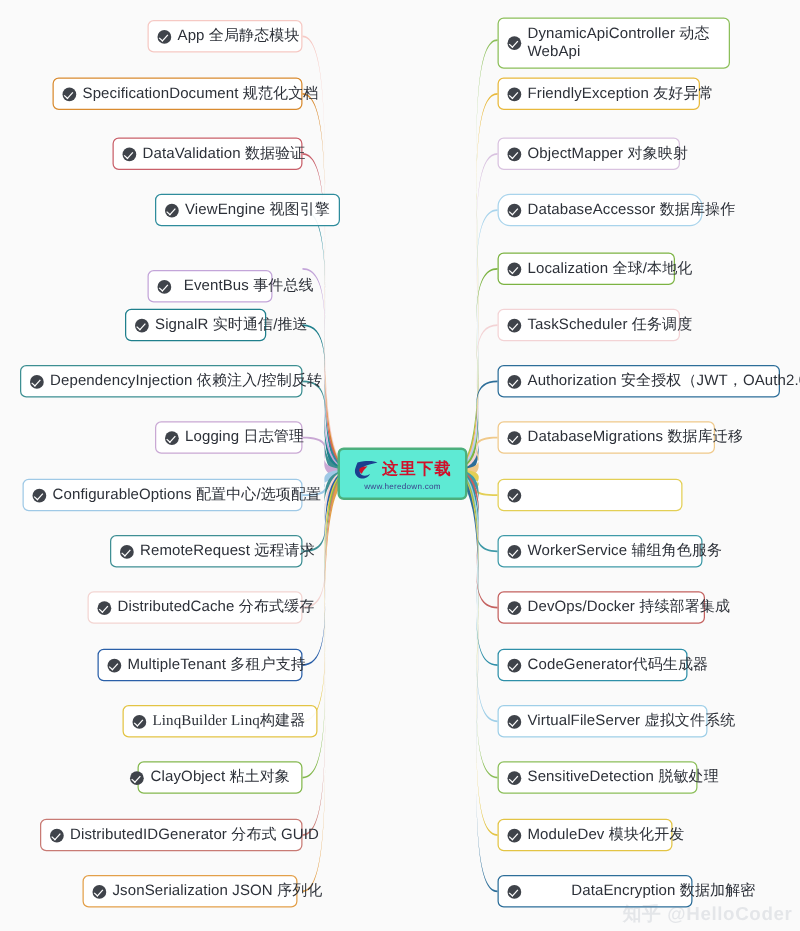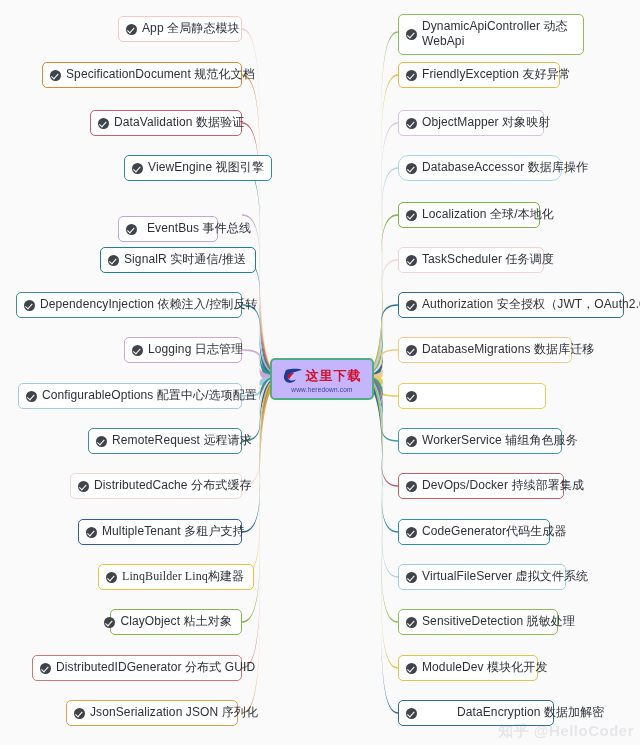--- a/index.html
+++ b/index.html
@@ -51,21 +51,21 @@
   }
 
   
   #center-node{
     position:absolute;
     left:270px;top:358px;
     width:104px;height:42px;
     box-sizing:border-box;
     border:2px solid #4caf7d;
     border-radius:5px;
-    background:#c4b5fd;
+    background:#5eead4;
     display:flex;
     flex-direction:column;
     align-items:center;
     justify-content:center;
     overflow:hidden;
   }
   #center-node .logo-row{
     display:flex;align-items:center;gap:3px;
     height:20px;
   }
@@ -142,21 +142,21 @@
         <span class="label">DataValidation 数据验证</span>
       </div>
       <div class="node" style="left: 104px; top: 155px; width: 148px; min-height: 26px; border-color: rgb(46, 140, 156); margin-left: 20px;">
         <span class="check"></span>
         <span class="label">ViewEngine 视图引擎</span>
       </div>
       <div class="node" style="left: 118px; top: 216px; width: 100px; min-height: 26px; border-color: rgb(195, 165, 217); gap: 10px;">
         <span class="check"></span>
         <span class="label">EventBus 事件总线</span>
       </div>
-      <div class="node" style="left: 100px; top: 247px; width: 156px; min-height: 26px; border-color: rgb(31, 127, 140);">
+      <div class="node" style="left: 100px; top: 247px; width: 113px; min-height: 26px; border-color: rgb(31, 127, 140);">
         <span class="check"></span>
         <span class="label">SignalR 实时通信/推送</span>
       </div>
       <div class="node" style="left: 16px; top: 292px; width: 226px; min-height: 26px; border-color: rgb(61, 143, 146);">
         <span class="check"></span>
         <span class="label">DependencyInjection 依赖注入/控制反转</span>
       </div>
       <div class="node" style="left: 124px; top: 337px; width: 118px; min-height: 26px; border-color: rgb(201, 168, 212);">
         <span class="check"></span>
         <span class="label">Logging 日志管理</span>

